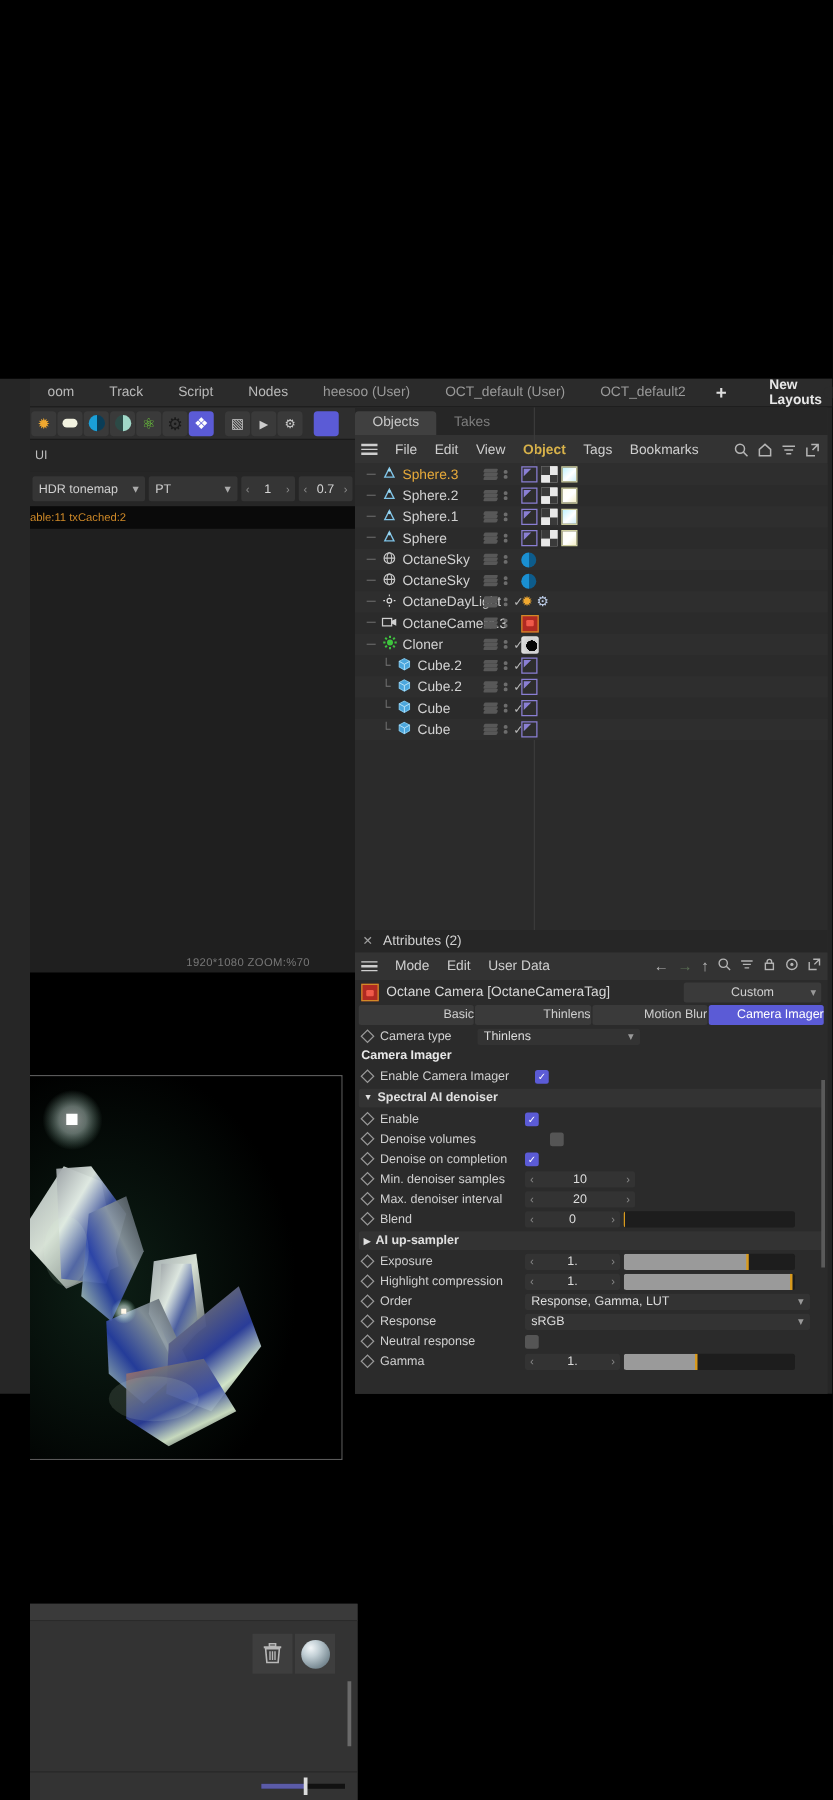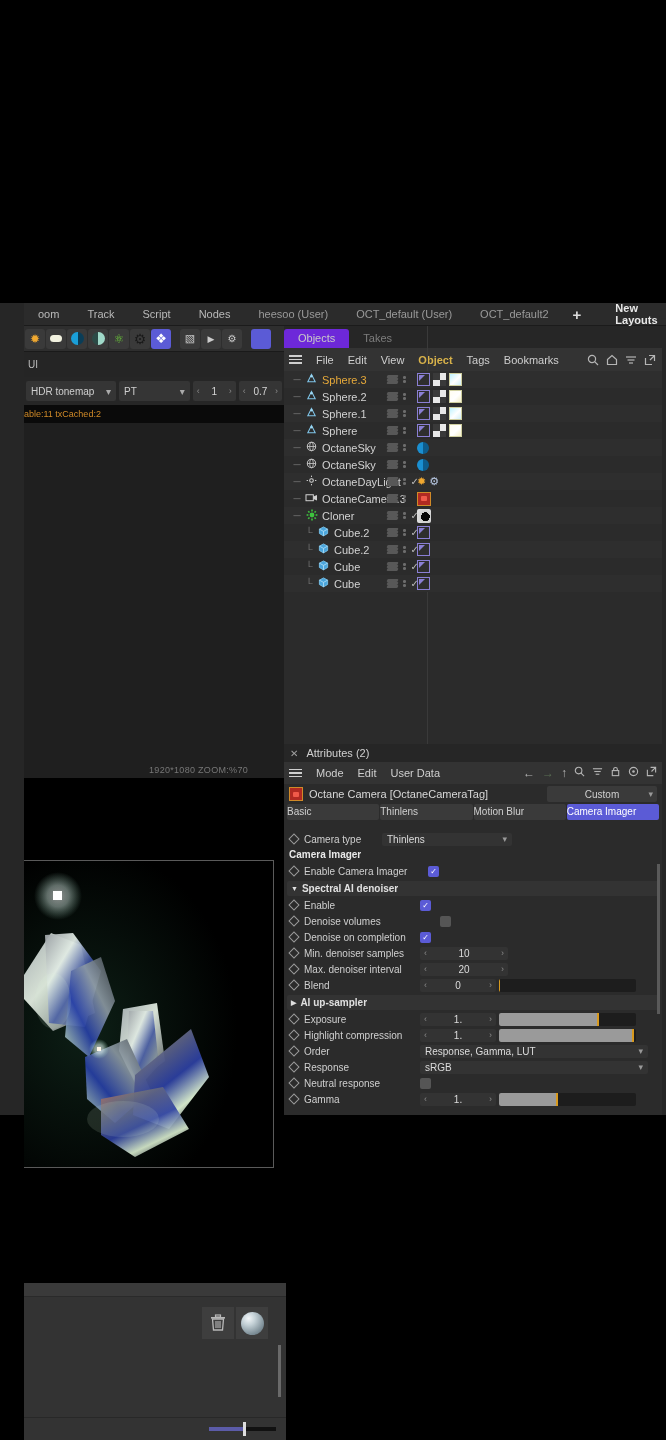--- a/index.html
+++ b/index.html
@@ -87,21 +87,21 @@
   .matslider { position:absolute; right:10px; top:9px; width:67px; height:4px; background:#111; }
   .matslider .fill { position:absolute; left:0; top:0; width:36px; height:4px; background:#5b5ba8; }
   .matslider .knob { position:absolute; left:34px; top:-5px; width:3px; height:14px; background:#ddd; }
 
   
   .rightcol { width:378px; position:relative; background:#2b2b2b; display:flex; flex-direction:column; }
 
   
   .omgr { height:418px; background:#2b2b2b; position:relative; }
   .om-tabs { height:22px; display:flex; align-items:flex-end; background:#262626; }
-  .om-tab { font-size:11px; color:#c9c9c9; padding:3px 14px 4px; background:#6d28d9; border-radius:3px 3px 0 0;}
+  .om-tab { font-size:11px; color:#c9c9c9; padding:3px 14px 4px; background:#404040; border-radius:3px 3px 0 0;}
   .om-tab.inactive { background:transparent; color:#7d7d7d; }
   .om-menu { height:23px; background:#333; display:flex; align-items:center; padding-left:5px; gap:0; }
   .om-menu .hm { display:flex; flex-direction:column; gap:2px; margin-right:7px; }
   .om-menu .hm i { display:block; width:13px; height:1.6px; background:#cfcfcf; }
   .om-menu .mi { font-size:11px; color:#cfcfcf; padding:0 7px; }
   .om-menu .mi.hl { color:#d8b24a; font-weight:bold; }
   .om-icons { margin-left:auto; display:flex; gap:7px; padding-right:6px; color:#b5b5b5; }
 
   .om-list { background:#2e2e2e; height:auto; }
   .orow { height:17px; display:flex; align-items:center; position:relative; font-size:11px; color:#d2d2d2; }
@@ -152,21 +152,21 @@
   .attr-menu .icons { margin-left:auto; display:flex; gap:7px; padding-right:5px; color:#b5b5b5; }
 
   .attr-head { height:20px; display:flex; align-items:center; padding:0 5px; gap:6px; background:#2b2b2b; }
   .attr-head .lbl { color:#d8d8d8; font-size:11px; }
   .attr-head .custom { margin-left:auto; width:110px; height:16px; background:#3a3a3a; border-radius:2px;
                        display:flex; align-items:center; justify-content:center; position:relative;
                        color:#d0d0d0; font-size:10px; }
   .attr-head .custom span.cv { position:absolute; right:4px; color:#999; font-size:9px; }
 
   .atabs { height:16px; display:flex; gap:1px; padding:0 3px; }
-  .atab { flex:1; text-align:left; font-size:10px; color:#cfcfcf; background:#3a3a3a;
+  .atab { flex:1; text-align:right; font-size:10px; color:#cfcfcf; background:#3a3a3a;
           border-radius:2px; line-height:16px; }
   .atab.active { background:#5b5bd6; color:#fff; }
   .atabs2 { height:16px; display:flex; padding:1px 3px 0; }
   .atab2 { font-size:10px; color:#cfcfcf; background:#3a3a3a; border-radius:2px; line-height:15px;
            padding:0 8px; }
 
   .prow { height:16px; display:flex; align-items:center; font-size:10px; color:#cfcfcf; padding-left:6px; }
   .dia { width:8px; height:8px; border:1px solid #999; transform:rotate(45deg); margin-right:6px;
          flex:0 0 auto; }
   .pl { white-space:nowrap; }
@@ -826,21 +826,21 @@
             </span>
           </div>
 
           <div class="atabs">
             <span class="atab">Basic</span>
             <span class="atab">Thinlens</span>
             <span class="atab">Motion Blur</span>
             <span class="atab active">Camera Imager</span>
           </div>
 
-          <div class="prow" style="margin-top:11px">
+          <div class="prow" style="margin-top:1px">
             <span class="dia"></span>
             <span class="pl" style="width:78px">Camera type</span>
             <span class="selbox" style="width:130px">
               <span>Thinlens</span>
               <span class="cv">▾</span>
             </span>
           </div>
 
           <div class="boldlbl">Camera Imager</div>
 

